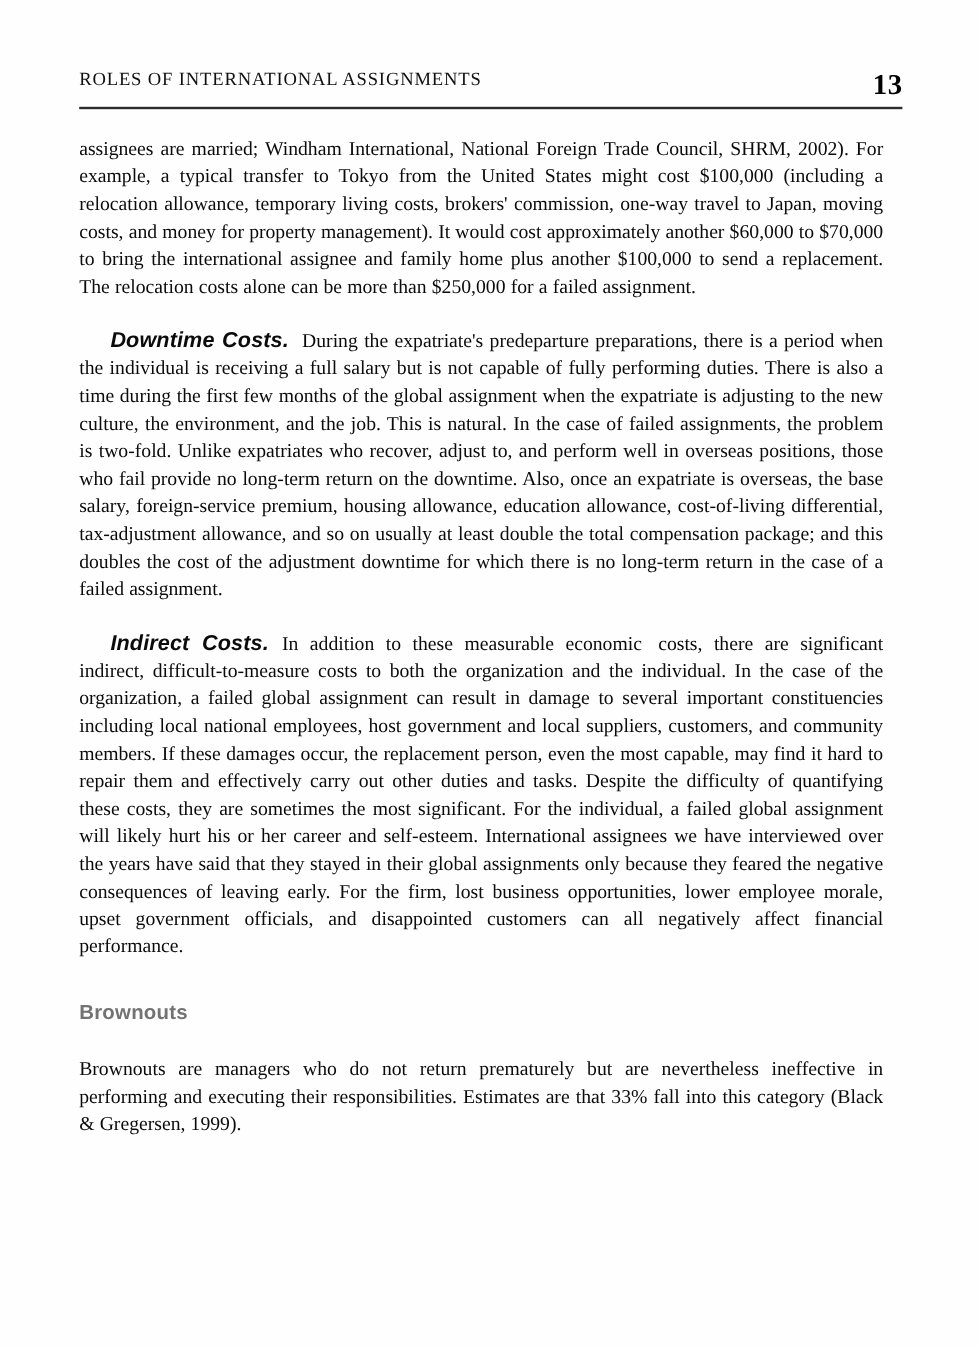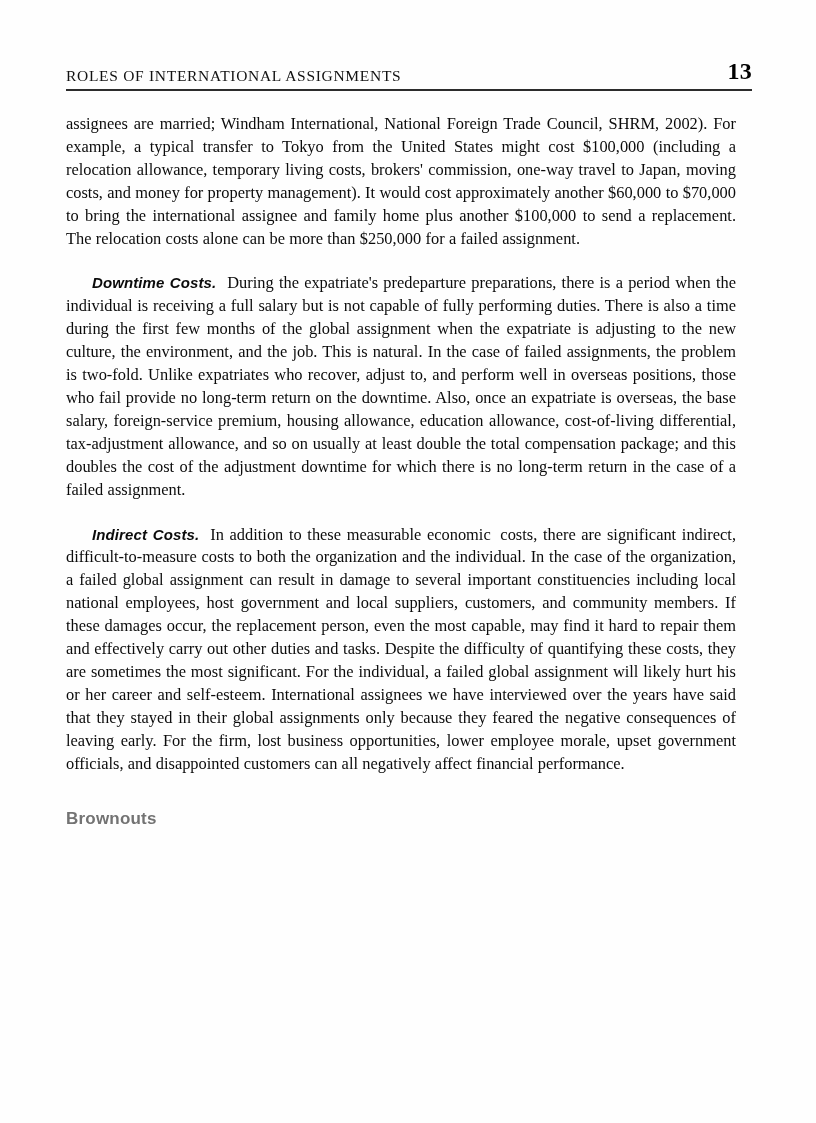--- a/index.html
+++ b/index.html
@@ -27,21 +27,21 @@
   .content {
     position: absolute;
     left: 66px;
     top: 58px;
     width: 686px;
   }
 
   
   .header {
     display: flex;
-    align-items: flex-end;
+    align-items: flex-start;
     justify-content: space-between;
     width: 100%;
     padding-bottom: 3px;
   }
   .header-title {
     font-family: "Liberation Serif", "DejaVu Serif", serif;
     font-size: 15.5px;
     letter-spacing: 0.7px;
     white-space: nowrap;
     color: #111;
@@ -76,21 +76,21 @@
     margin-bottom: 0;
   }
   p.indent {
     text-indent: 26px;
   }
 
   .runin {
     font-weight: bold;
     font-style: italic;
     font-family: "Liberation Sans", "DejaVu Sans", sans-serif;
-    font-size: 15px;
+    font-size: 18px;
     letter-spacing: 0.1px;
   }
   .runin-gap {
     display: inline-block;
     width: 11px;
   }
   .wide-space {
     display: inline-block;
     width: 4px;
   }
@@ -122,15 +122,16 @@
     <p class="body indent">
       <span class="runin">Downtime Costs.</span><span class="runin-gap"></span><span>During the expatriate's predeparture preparations, there is a period when the individual is receiving a full salary but is not capable of fully performing duties. There is also a time during the first few months of the global assignment when the expatriate is adjusting to the new culture, the environment, and the job. This is natural. In the case of failed assignments, the problem is two-fold. Unlike expatriates who recover, adjust to, and perform well in overseas positions, those who fail provide no long-term return on the downtime. Also, once an expatriate is overseas, the base salary, foreign-service premium, housing allowance, education allowance, cost-of-living differential, tax-adjustment allowance, and so on usually at least double the total compensation package; and this doubles the cost of the adjustment downtime for which there is no long-term return in the case of a failed assignment.</span>
     </p>
 
     <p class="body indent">
       <span class="runin">Indirect Costs.</span><span class="runin-gap"></span><span>In addition to these measurable economic</span><span class="wide-space"></span> <span>costs, there are significant indirect, difficult-to-measure costs to both the organization and the individual. In the case of the organization, a failed global assignment can result in damage to several important constituencies including local national employees, host government and local suppliers, customers, and community members. If these damages occur, the replacement person, even the most capable, may find it hard to repair them and effectively carry out other duties and tasks. Despite the difficulty of quantifying these costs, they are sometimes the most significant. For the individual, a failed global assignment will likely hurt his or her career and self-esteem. International assignees we have interviewed over the years have said that they stayed in their global assignments only because they feared the negative consequences of leaving early. For the firm, lost business opportunities, lower employee morale, upset government officials, and disappointed customers can all negatively affect financial performance.</span>
     </p>
 
     <h2 class="section">Brownouts</h2>
 
+    <p class="body tight">Brownouts are managers who do not return prematurely but are nevertheless ineffective in performing and executing their responsibilities. Estimates are that 33% fall into this category (Black &amp; Gregersen, 1999).</p>
 
   </div>
 </div>
 
 </body></html>

